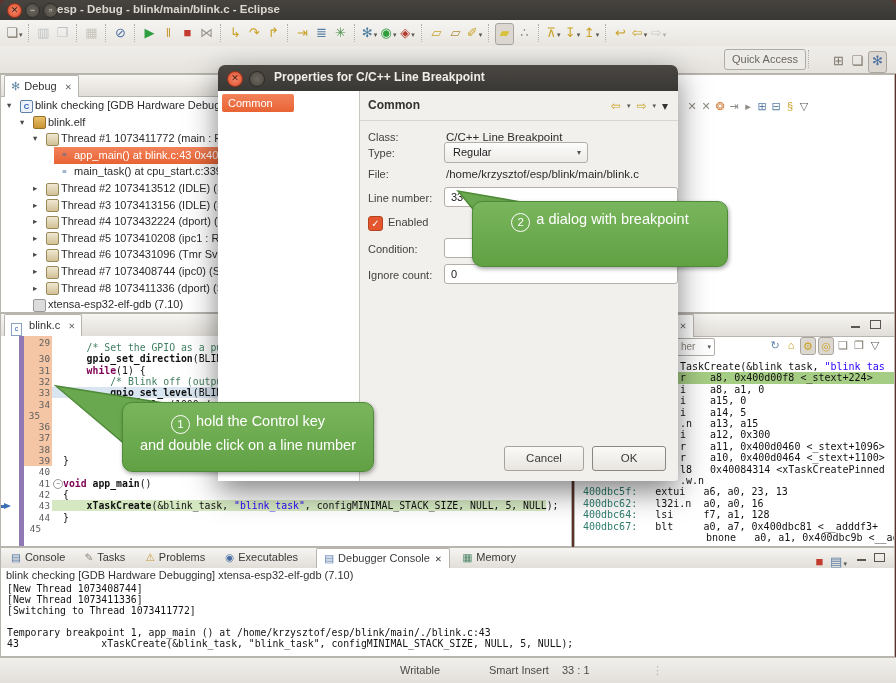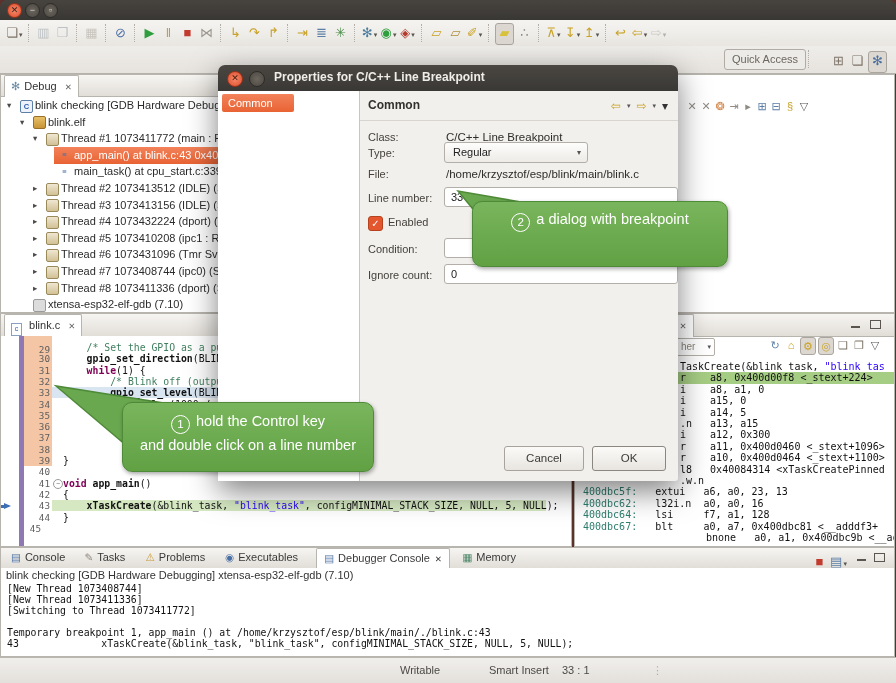--- a/index.html
+++ b/index.html
@@ -108,20 +108,21 @@
              border-top:1px solid #bab6b0;font-size:11px;color:#4c4a46}
   .sb-item{position:absolute;top:6px}
 </style>
 </head>
 <body>
 
 <div class="abs" id="titlebar">
   <span class="wbtn" style="left:7px;background:radial-gradient(#f58b6a,#df4b2c);border:1px solid #9c3218">✕</span>
   <span class="wbtn" style="left:25px;background:radial-gradient(#6b675f,#4a463f);border:1px solid #2e2b27;color:#d8d4cc">−</span>
   <span class="wbtn" style="left:43px;background:radial-gradient(#6b675f,#4a463f);border:1px solid #2e2b27;color:#d8d4cc">▫</span>
+  <span id="win-title">esp - Debug - blink/main/blink.c - Eclipse</span>
 </div>
 
 <div class="abs" id="toolbar1" style="padding-left: 5px;"><span class="tb-ico"><span style="color: rgb(125, 116, 104);">❏</span><span class="dd">▾</span></span><span class="tb-sep"></span><span class="tb-ico dis"><span style="color: rgb(111, 125, 140);">▥</span></span><span class="tb-ico dis"><span style="color: rgb(111, 125, 140);">❐</span></span><span class="tb-sep"></span><span class="tb-ico dis"><span style="color: rgb(138, 133, 124);">▦</span></span><span class="tb-sep"></span><span class="tb-ico"><span style="color: rgb(74, 111, 165);">⊘</span></span><span class="tb-sep"></span><span class="tb-ico"><span style="color: rgb(47, 158, 63);">▶</span></span><span class="tb-ico"><span style="color: rgb(199, 154, 58);">‖</span></span><span class="tb-ico"><span style="color: rgb(194, 59, 46);">■</span></span><span class="tb-ico"><span style="color: rgb(154, 149, 141);">⋈</span></span><span class="tb-sep"></span><span class="tb-ico"><span style="color: rgb(201, 162, 39);">↳</span></span><span class="tb-ico"><span style="color: rgb(201, 162, 39);">↷</span></span><span class="tb-ico"><span style="color: rgb(201, 162, 39);">↱</span></span><span class="tb-sep"></span><span class="tb-ico"><span style="color: rgb(201, 162, 39);">⇥</span></span><span class="tb-ico"><span style="color: rgb(91, 127, 166);">≣</span></span><span class="tb-ico"><span style="color: rgb(74, 143, 74);">✳</span></span><span class="tb-sep"></span><span class="tb-ico"><span style="color: rgb(75, 124, 158);">✻</span><span class="dd">▾</span></span><span class="tb-ico"><span style="color: rgb(47, 158, 63);">◉</span><span class="dd">▾</span></span><span class="tb-ico"><span style="color: rgb(178, 59, 46);">◈</span><span class="dd">▾</span></span><span class="tb-sep"></span><span class="tb-ico"><span style="color: rgb(201, 162, 39);">▱</span></span><span class="tb-ico"><span style="color: rgb(176, 143, 60);">▱</span></span><span class="tb-ico"><span style="color: rgb(201, 162, 39);">✐</span><span class="dd">▾</span></span><span class="tb-sep"></span><span class="tb-ico pressed"><span style="color: rgb(216, 194, 60);">▰</span></span><span class="tb-ico"><span style="color: rgb(138, 133, 124);">∴</span></span><span class="tb-sep"></span><span class="tb-ico"><span style="color: rgb(201, 162, 39);">⊼</span><span class="dd">▾</span></span><span class="tb-ico"><span style="color: rgb(201, 162, 39);">↧</span><span class="dd">▾</span></span><span class="tb-ico"><span style="color: rgb(201, 162, 39);">↥</span><span class="dd">▾</span></span><span class="tb-sep"></span><span class="tb-ico"><span style="color: rgb(201, 162, 39);">↩</span></span><span class="tb-ico"><span style="color: rgb(201, 162, 39);">⇦</span><span class="dd">▾</span></span><span class="tb-ico dis"><span style="color: rgb(154, 149, 141);">⇨</span><span class="dd">▾</span></span></div>
 
 <div class="abs" id="toolbar2">
   <span id="quick-access">Quick Access</span>
   <span class="tb-sep" style="position:absolute;right:82px;top:0"></span>
   <span id="persp-icons"><span class="tb-ico"><span style="color: rgb(125, 116, 104);">⊞</span></span><span class="tb-ico"><span style="color: rgb(125, 116, 104);">❏</span></span><span class="tb-ico pressed"><span style="color: rgb(75, 111, 158);">✻</span></span></span>
 </div>
 
@@ -208,34 +209,34 @@
     <span class="tab" style="left:3px;height:22px;line-height:21px">
       <span class="ticon" style="display:inline-block;width:9px;height:11px;background:#fff;border:1px solid #8aa0c0;color:#2a5db0;font-size:7px;line-height:10px;text-align:center;vertical-align:-2px">c</span>
       <span>blink.c</span>
       <span class="close">✕</span>
     </span>
   </div>
   <div class="abs" id="editor-content" style="left:0;top:22px;right:0;bottom:0;background:#fff;overflow:hidden">
     <div class="abs" style="left:18px;top:0;width:5px;bottom:0;background:#8f79b5"></div>
     <div class="abs" style="left:23px;top:0;width:28px;height:130px;background:#f4c6a6"></div>
     <div id="ed-lines">
-        <div class="gut mono" style="left: 23px; top: 8px;">29</div>
+        <div class="gut mono" style="left: 23px; top: 1px;">29</div>
         <div class="codeline mono" style="left: 62px; top: 6px;"><span class="p">    </span><span class="c">/* Set the GPIO as a push/</span></div>
         <div class="gut mono" style="left: 23px; top: 17.3px;">30</div>
         <div class="codeline mono" style="left: 62px; top: 17.3px;"><span class="p">    </span><span class="f">gpio_set_direction</span><span class="p">(BLINK_G</span></div>
         <div class="gut mono" style="left: 23px; top: 28.6px;">31</div>
         <div class="codeline mono" style="left: 62px; top: 28.6px;"><span class="p">    </span><span class="k">while</span><span class="p">(1) {</span></div>
         <div class="gut mono" style="left: 23px; top: 39.9px;">32</div>
         <div class="codeline mono" style="left: 62px; top: 39.9px;"><span class="p">        </span><span class="c">/* Blink off (output l</span></div>
         <div class="abs hl-blue" style="left: 51px; top: 51.2px; height: 11.3px; width: 519px;"></div>
         <div class="gut mono" style="left: 23px; top: 51.2px;">33</div>
         <div class="codeline mono" style="left: 62px; top: 51.2px;"><span class="p">        </span><span class="f">gpio_set_level</span><span class="p">(BLINK_G</span></div>
         <div class="gut mono" style="left: 23px; top: 62.5px;">34</div>
         <div class="codeline mono" style="left: 62px; top: 62.5px;"><span class="p">        </span><span class="f">vTaskDelay</span><span class="p">(1000 / port</span></div>
-        <div class="gut mono" style="left: 23px; top: 73.8px;">35</div>
+        <div class="gut mono" style="left: 13px; top: 73.8px;">35</div>
         <div class="codeline mono" style="left: 62px; top: 73.8px;"></div>
         <div class="gut mono" style="left: 23px; top: 85.1px;">36</div>
         <div class="codeline mono" style="left: 62px; top: 85.1px;"></div>
         <div class="gut mono" style="left: 23px; top: 96.4px;">37</div>
         <div class="codeline mono" style="left: 62px; top: 96.4px;"></div>
         <div class="gut mono" style="left: 23px; top: 107.7px;">38</div>
         <div class="codeline mono" style="left: 62px; top: 107.7px;"></div>
         <div class="gut mono" style="left: 23px; top: 119px;">39</div>
         <div class="codeline mono" style="left: 62px; top: 119px;"><span class="p">}</span></div>
         <div class="gut mono" style="left: 23px; top: 130.3px;">40</div>

